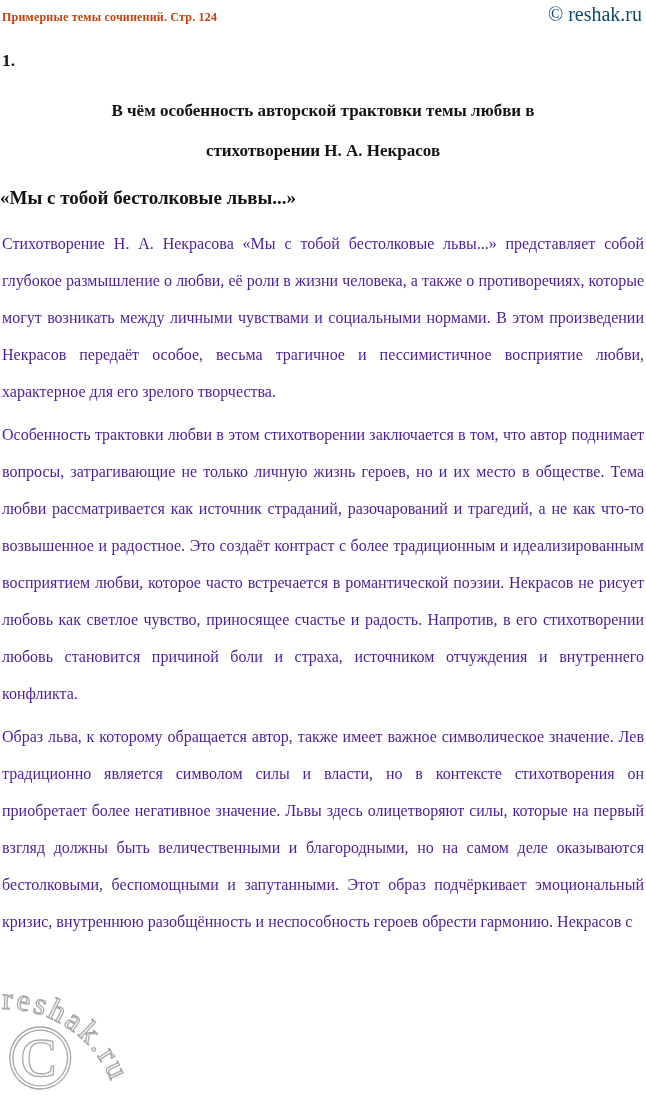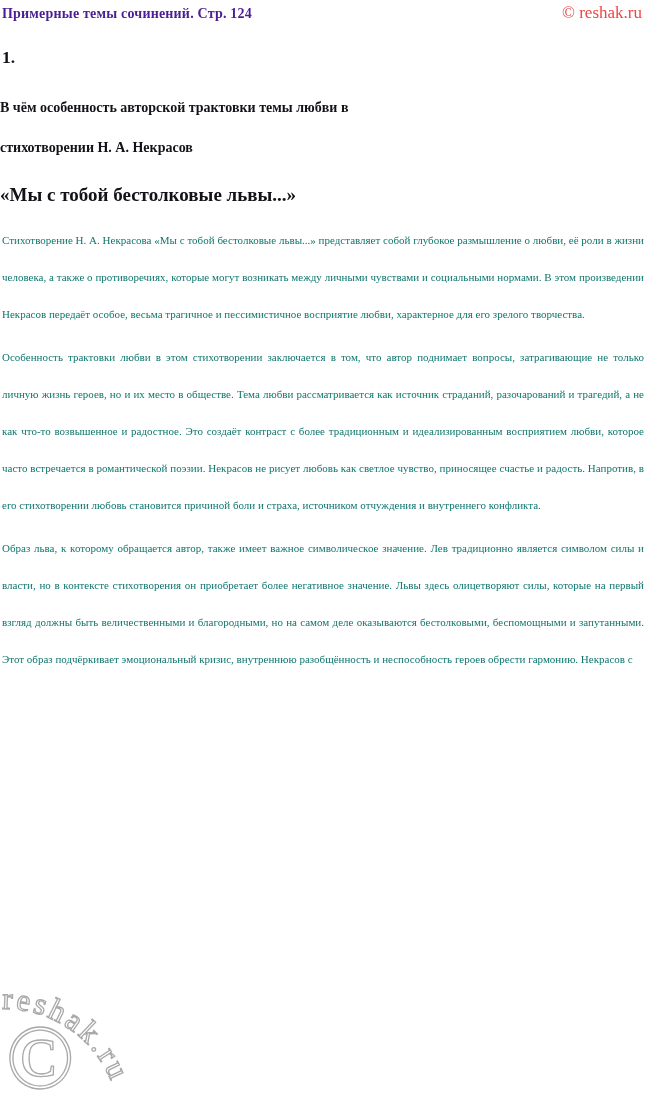--- a/index.html
+++ b/index.html
@@ -14,64 +14,65 @@
   .page { width: 646px; height: 1100px; position: relative; }
 
   .header-row {
     display: flex;
     justify-content: space-between;
     align-items: baseline;
     padding: 3px 2px 0 2px;
   }
   .header-title {
     font-weight: bold;
-    font-size: 14px;
-    color: #4c1d95;
+    font-size: 12px;
+    color: #c2410c;
     letter-spacing: 0.2px;
   }
   .header-copy {
-    font-size: 17px;
-    color: #ef4444;
+    font-size: 20px;
+    color: #0c4a6e;
     padding-right: 2px;
     margin-left: 19px;
   }
 
   .item-number {
     font-weight: bold;
     font-size: 17.5px;
     margin: 24px 0 0 2px;
     color: #121218;
   }
 
   .essay-heading {
+    text-align: center;
     font-weight: bold;
-    font-size: 14px;
+    font-size: 17px;
     line-height: 40px;
     margin-top: 20px;
     color: #121218;
   }
   .essay-subtitle {
     font-weight: bold;
     font-size: 19px;
     line-height: 40px;
     margin-top: 7px;
     color: #121218;
   }
 
   .essay-body {
     margin-top: 7px;
     padding: 0 2px;
   }
   .essay-body p {
     margin: 0 0 6px 0;
-    font-size: 11px;
+    font-size: 16px;
     line-height: 37px;
     text-align: justify;
     text-justify: inter-word;
-    color: #0f766e;
+    color: #4c1d95;
   }
 
   .watermark {
     position: absolute;
     left: 0; top: 977px;
     width: 160px; height: 123px;
     pointer-events: none;
     overflow: visible;
   }
   .watermark text {

